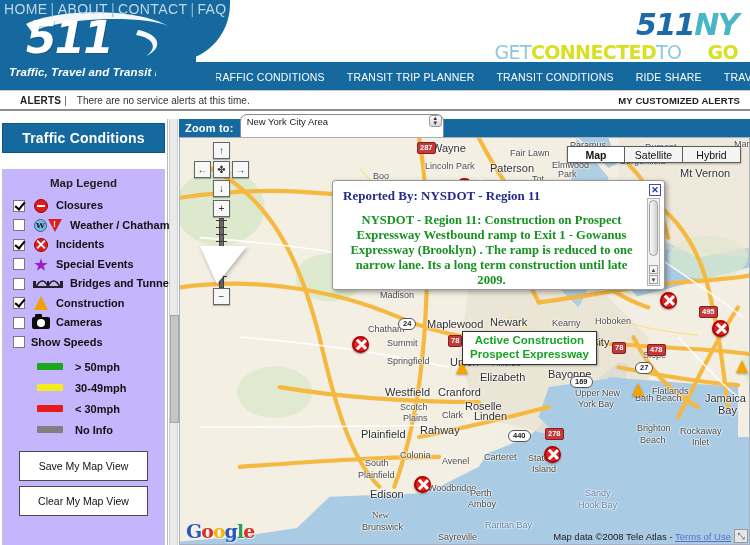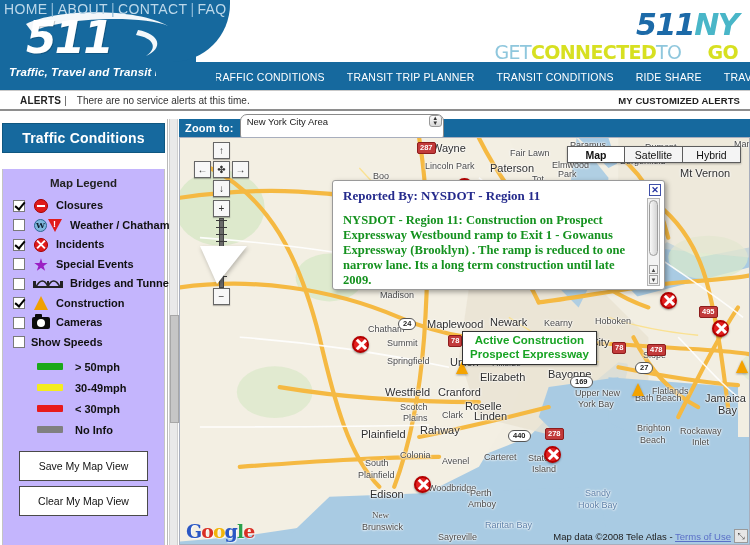--- a/index.html
+++ b/index.html
@@ -510,20 +510,21 @@
     font-size: 13px;
     color: #242a8c;
     margin-bottom: 9px;
   }
   .iw-text {
     font-family: "Liberation Serif", serif;
     font-weight: bold;
     font-size: 12.6px;
     line-height: 15px;
     color: #15921f;
+    text-align: center;
   }
   .iw-close {
     position: absolute;
     right: 3px; top: 3px;
     width: 12px; height: 12px;
     border: 1px solid #3e4fa8;
     background: #ffffff;
     color: #2433a0;
     font-size: 9px; font-weight: bold;
     line-height: 10px;
@@ -918,21 +919,21 @@
             <div class="lbl big" style="left: 538px; top: 266px;">Bay</div>
             <div class="lbl" style="left: 500px; top: 288px;">Rockaway</div>
             <div class="lbl" style="left: 512px; top: 299px;">Inlet</div>
             <div class="lbl" style="left: 457px; top: 285px;">Brighton</div>
             <div class="lbl" style="left: 460px; top: 297px;">Beach</div>
             <div class="lbl" style="left: 472px; top: 248px;">Flatlands</div>
             <div class="lbl" style="left: 463px; top: 212px;">Slope</div>
             <div class="lbl" style="left: 188px; top: 186px;">Chatham</div>
             <div class="lbl big" style="left: 247px; top: 180px;">Maplewood</div>
             <div class="lbl big" style="left: 310px; top: 178px;">Newark</div>
-            <div class="lbl" style="left: 364px; top: 180px;">Kearny</div>
+            <div class="lbl" style="left: 372px; top: 180px;">Kearny</div>
             <div class="lbl" style="left: 415px; top: 178px;">Hoboken</div>
             <div class="lbl" style="left: 207px; top: 200px;">Summit</div>
             <div class="lbl big" style="left: 288px; top: 198px;">Irvington</div>
             <div class="lbl big" style="left: 375px; top: 198px;">Jersey City</div>
             <div class="lbl" style="left: 207px; top: 218px;">Springfield</div>
             <div class="lbl big" style="left: 270px; top: 218px;">Union</div>
             <div class="lbl" style="left: 312px; top: 220px;">Hillside</div>
             <div class="lbl big" style="left: 205px; top: 248px;">Westfield</div>
             <div class="lbl big" style="left: 258px; top: 248px;">Cranford</div>
             <div class="lbl big" style="left: 300px; top: 233px;">Elizabeth</div>

